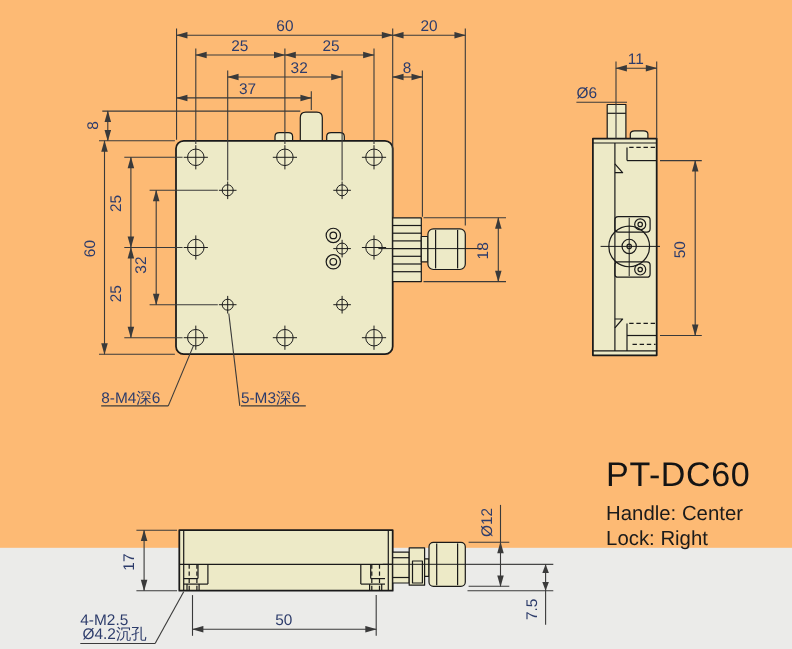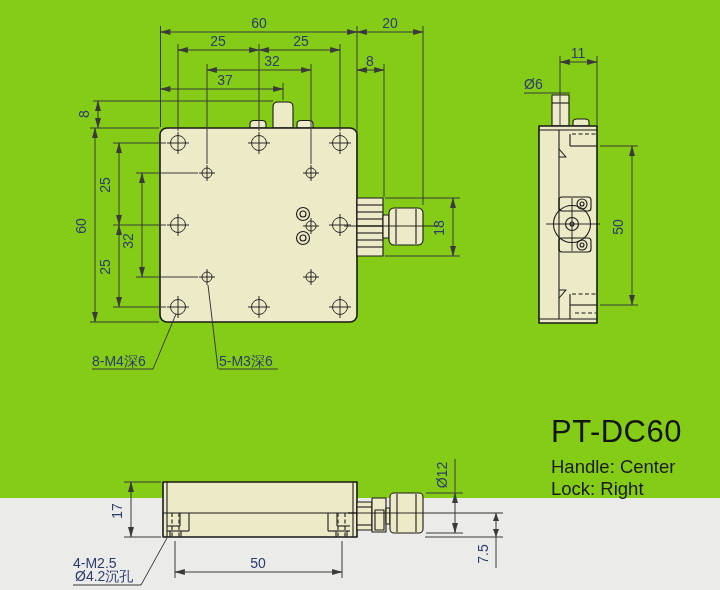--- a/index.html
+++ b/index.html
@@ -1,17 +1,17 @@
 <!DOCTYPE html>
 <html><head>
 <meta charset="utf-8">
 <style>
   html,body{margin:0;padding:0;}
   body{background:#ebebe9;width:720px;height:590px;overflow:hidden;}
-  .canvas{position:relative;width:720px;height:498px;background:#84cc16;}
+  .canvas{position:relative;width:720px;height:498px;background:#fdba74;}
   svg{display:block;}
   svg text{font-family:"Liberation Sans","DejaVu Sans",sans-serif;}
   .dt{fill:#2d3c6b;font-size:14px;}
   .mid{text-anchor:middle;}
   .ol{stroke:#1a1a1a;stroke-width:1.6;fill:none;stroke-linejoin:round;}
   .il{stroke:#1a1a1a;stroke-width:1.1;fill:none;stroke-linejoin:round;}
   .fy{fill:#edeac7;}
   .dim{stroke:#3a3a3a;stroke-width:1;fill:none;}
   .dml{stroke:#3a3a3a;stroke-width:1;fill:none;marker-start:url(#arr);marker-end:url(#arr);}
   .cl{stroke:#1a1a1a;stroke-width:0.9;fill:none;}

